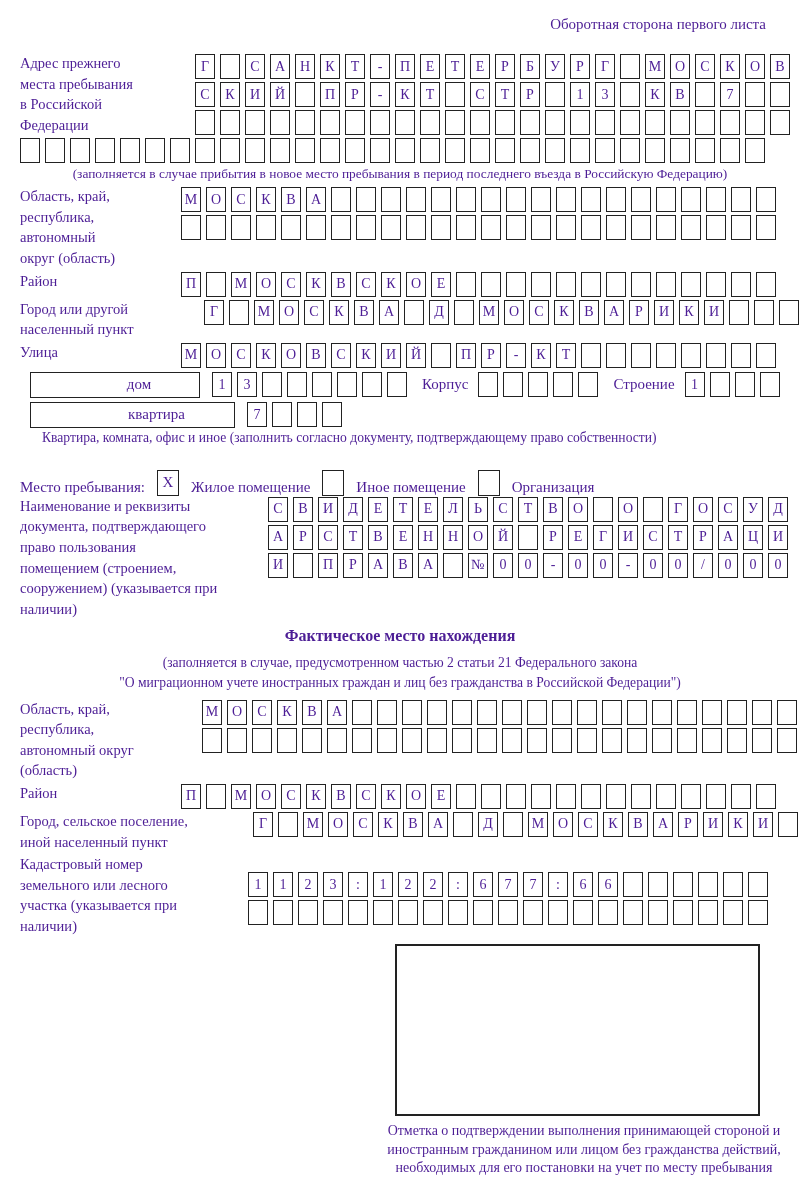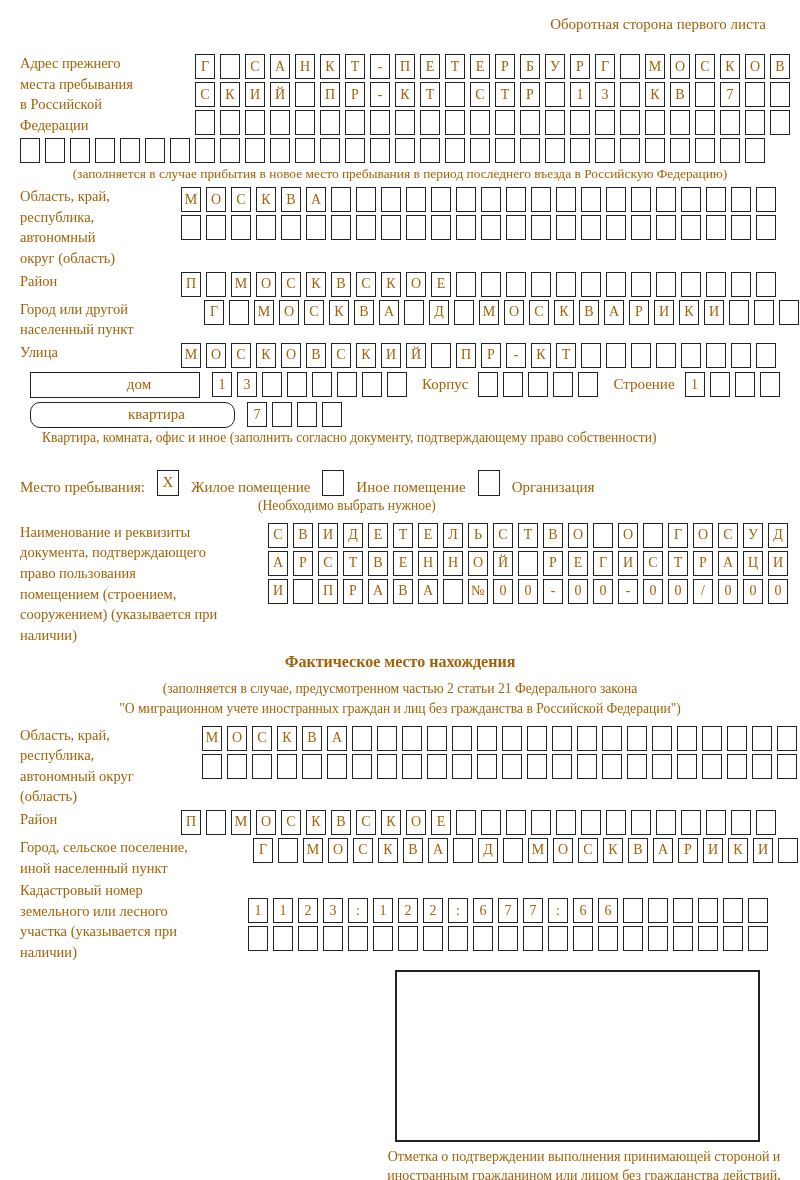--- a/index.html
+++ b/index.html
@@ -3,21 +3,21 @@
 <meta charset="utf-8">
 <style>
   html,body{margin:0;padding:0;background:#fff;}
   .page{
     position:relative;
     width:800px;height:1180px;
     box-sizing:border-box;
     padding:6px 20px 0 20px;
     overflow:hidden;
     background:#fff;
-    color:#a16207;
+    color:#4c1d95;
     font-family:"Liberation Serif","DejaVu Serif",serif;
   }
   .corner-note{text-align:right;font-size:15px;margin:10px 14px 20px 0;}
   .field{display:flex;align-items:flex-start;margin-bottom:2px;gap:20px;}
   .field-label{font-size:14.5px;line-height:1.42;box-sizing:border-box;flex:none;}
   .lw-prev{width:155px;padding-right:34px;}
   .lw-sm{width:141px;padding-right:30px;}
   .lw-city{width:164px;padding-right:28px;}
   .lw-freg{width:162px;padding-right:30px;}
   .lw-fcity{width:213px;padding-right:20px;}
@@ -36,21 +36,21 @@
   .full-row{margin:3px 0 2px 0;}
   .center-note{text-align:center;font-size:13.4px;margin:3px 0 4px 0;}
   .sec-title{text-align:center;font-weight:bold;font-size:16px;margin:8px 0 8px 0;}
   .inline-row{display:flex;align-items:center;margin:4px 0 1px 10px;}
   .named-box{
     box-sizing:border-box;height:26px;border:1.8px solid #222;
     display:flex;align-items:center;justify-content:center;
     font-size:15px;flex:none;background:#fff;padding-left:48px;
   }
   .nb-house{width:170px;margin-right:12px;}
-  .nb-flat{width:205px;margin-right:12px;border-radius:10px;}
+  .nb-flat{width:205px;margin-right:12px;}
   .inline-label{font-size:15px;margin:0 10px;flex:none;}
   .caption{font-size:13.6px;margin:2px 0 5px 22px;}
   .stay-row{display:flex;align-items:flex-end;font-size:15px;margin:24px 0 0 0;}
   .checkbox{
     box-sizing:border-box;width:22px;height:26px;border:1.8px solid #222;
     display:flex;align-items:center;justify-content:center;
     font-size:15px;flex:none;margin:0 12px;background:#fff;
   }
   .stay-note{font-size:13.6px;margin:2px 0 8px 238px;}
   .fact-note{text-align:center;font-size:13.6px;line-height:1.45;margin:0 0 6px 0;}
@@ -379,21 +379,20 @@
 
   <div class="stay-row">
     <span>Место пребывания:</span>
     <span class="checkbox">X</span>
     <span>Жилое помещение</span>
     <span class="checkbox"></span>
     <span>Иное помещение</span>
     <span class="checkbox"></span>
     <span>Организация</span>
   </div>
-  <div class="stay-note">(Необходимо выбрать нужное)</div>
 
   <div class="field">
     <div class="field-label lw-doc">Наименование и реквизиты документа, подтверждающего право пользования помещением (строением, сооружением) (указывается при наличии)</div>
     <div class="rows">
       <div class="boxrow">
           <span class="cell">С</span>
           <span class="cell">В</span>
           <span class="cell">И</span>
           <span class="cell">Д</span>
           <span class="cell">Е</span>

